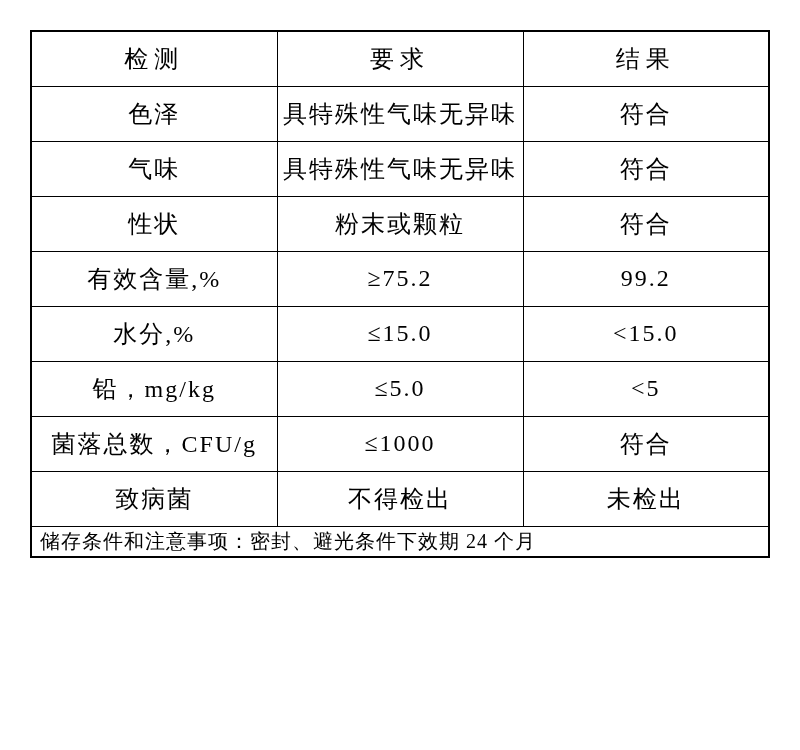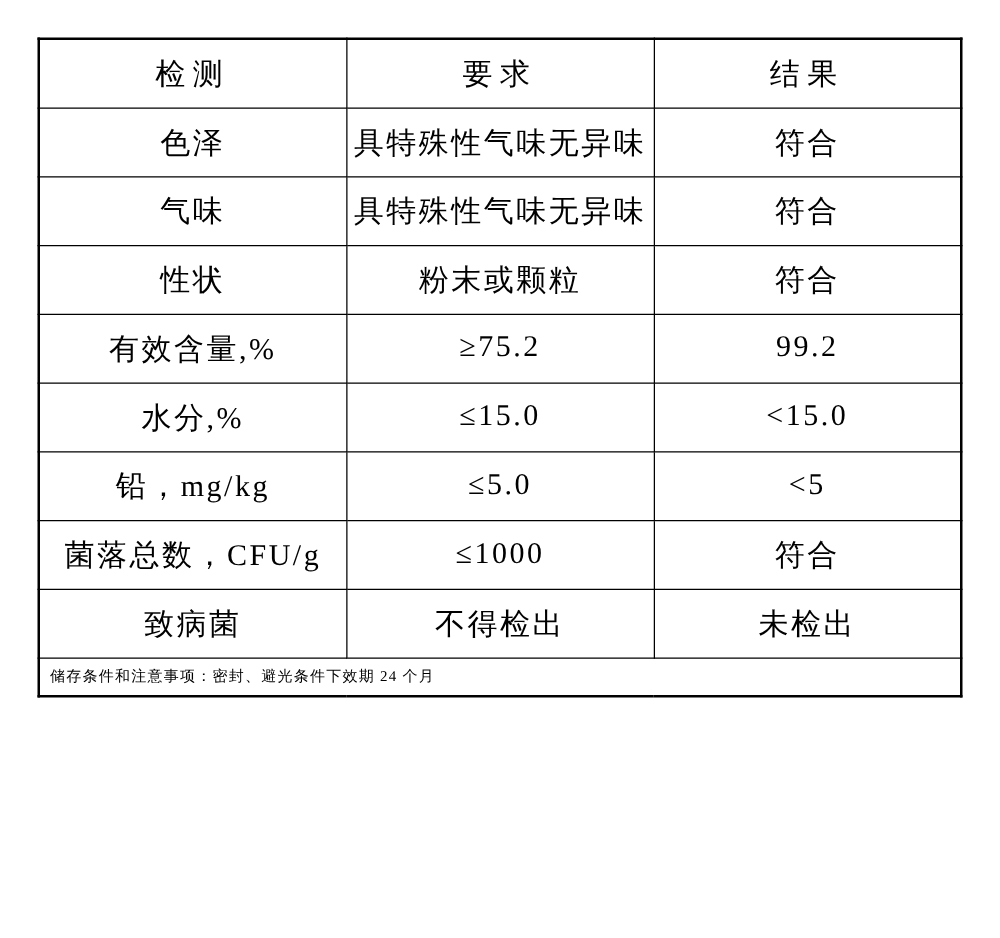--- a/index.html
+++ b/index.html
@@ -40,21 +40,21 @@
   }
   table.inspection thead tr,
   table.inspection tbody tr {
     height: 55px;
   }
   table.inspection th {
     letter-spacing: 6px;
   }
   table.inspection tfoot td {
     height: 29px;
-    font-size: 12px;
+    font-size: 20px;
     text-align: left;
     padding-left: 8px;
     letter-spacing: 1px;
   }
 </style>
 </head>
 <body>
 
 <div class="canvas">
   <table class="inspection">

